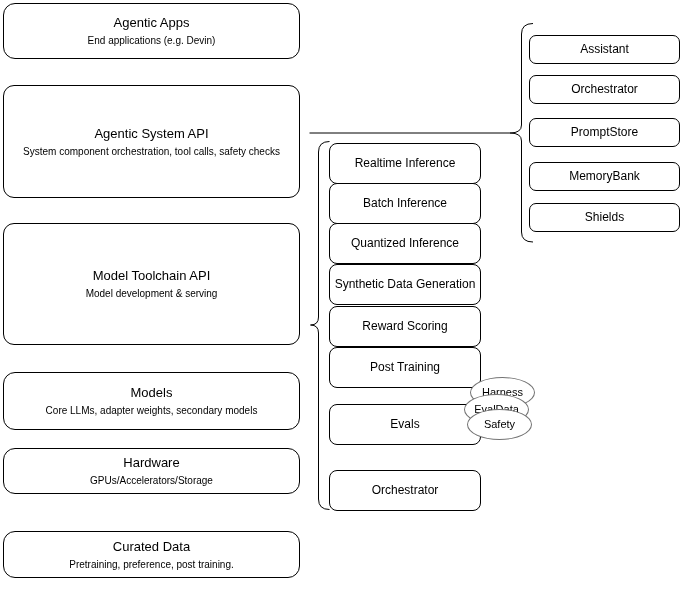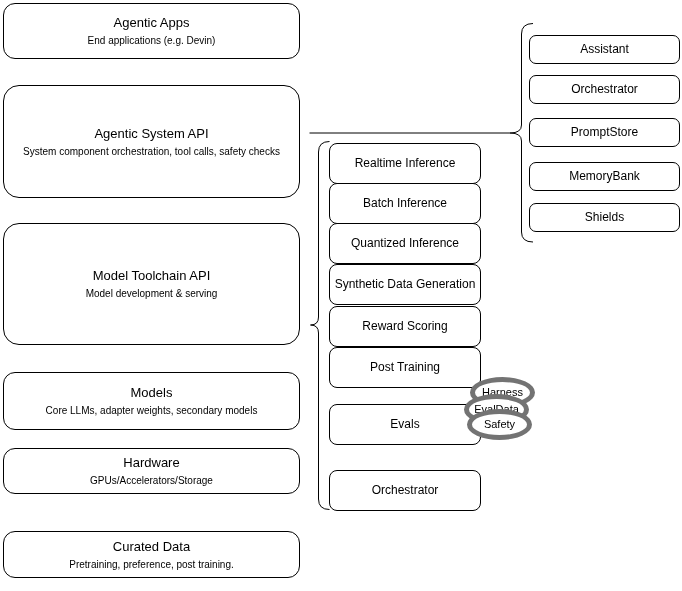--- a/index.html
+++ b/index.html
@@ -43,21 +43,21 @@
     line-height: 16px;
     margin-bottom: 3px;
     white-space: nowrap;
   }
   .lbox .node-subtitle {
     font-size: 10px;
     line-height: 13px;
     white-space: nowrap;
   }
   .r12 { border-radius: 12px; }
-  .r26 { border-radius: 16px; }
+  .r26 { border-radius: 11px; }
   .mbox {
     left: 329px;
     width: 152px;
     height: 41px;
     border-radius: 8px;
     font-size: 12px;
     line-height: 15px;
     white-space: nowrap;
   }
   .rbox {
@@ -65,21 +65,21 @@
     width: 151px;
     height: 29px;
     border-radius: 7px;
     font-size: 12px;
     line-height: 15px;
     white-space: nowrap;
   }
   .oval {
     position: absolute;
     background: #ffffff;
-    border: 5px solid #737373;
+    border: 1px solid #737373;
     border-radius: 50%;
     box-sizing: border-box;
     width: 65px;
     height: 31px;
     display: flex;
     align-items: center;
     justify-content: center;
     font-size: 11px;
     line-height: 13px;
     white-space: nowrap;

